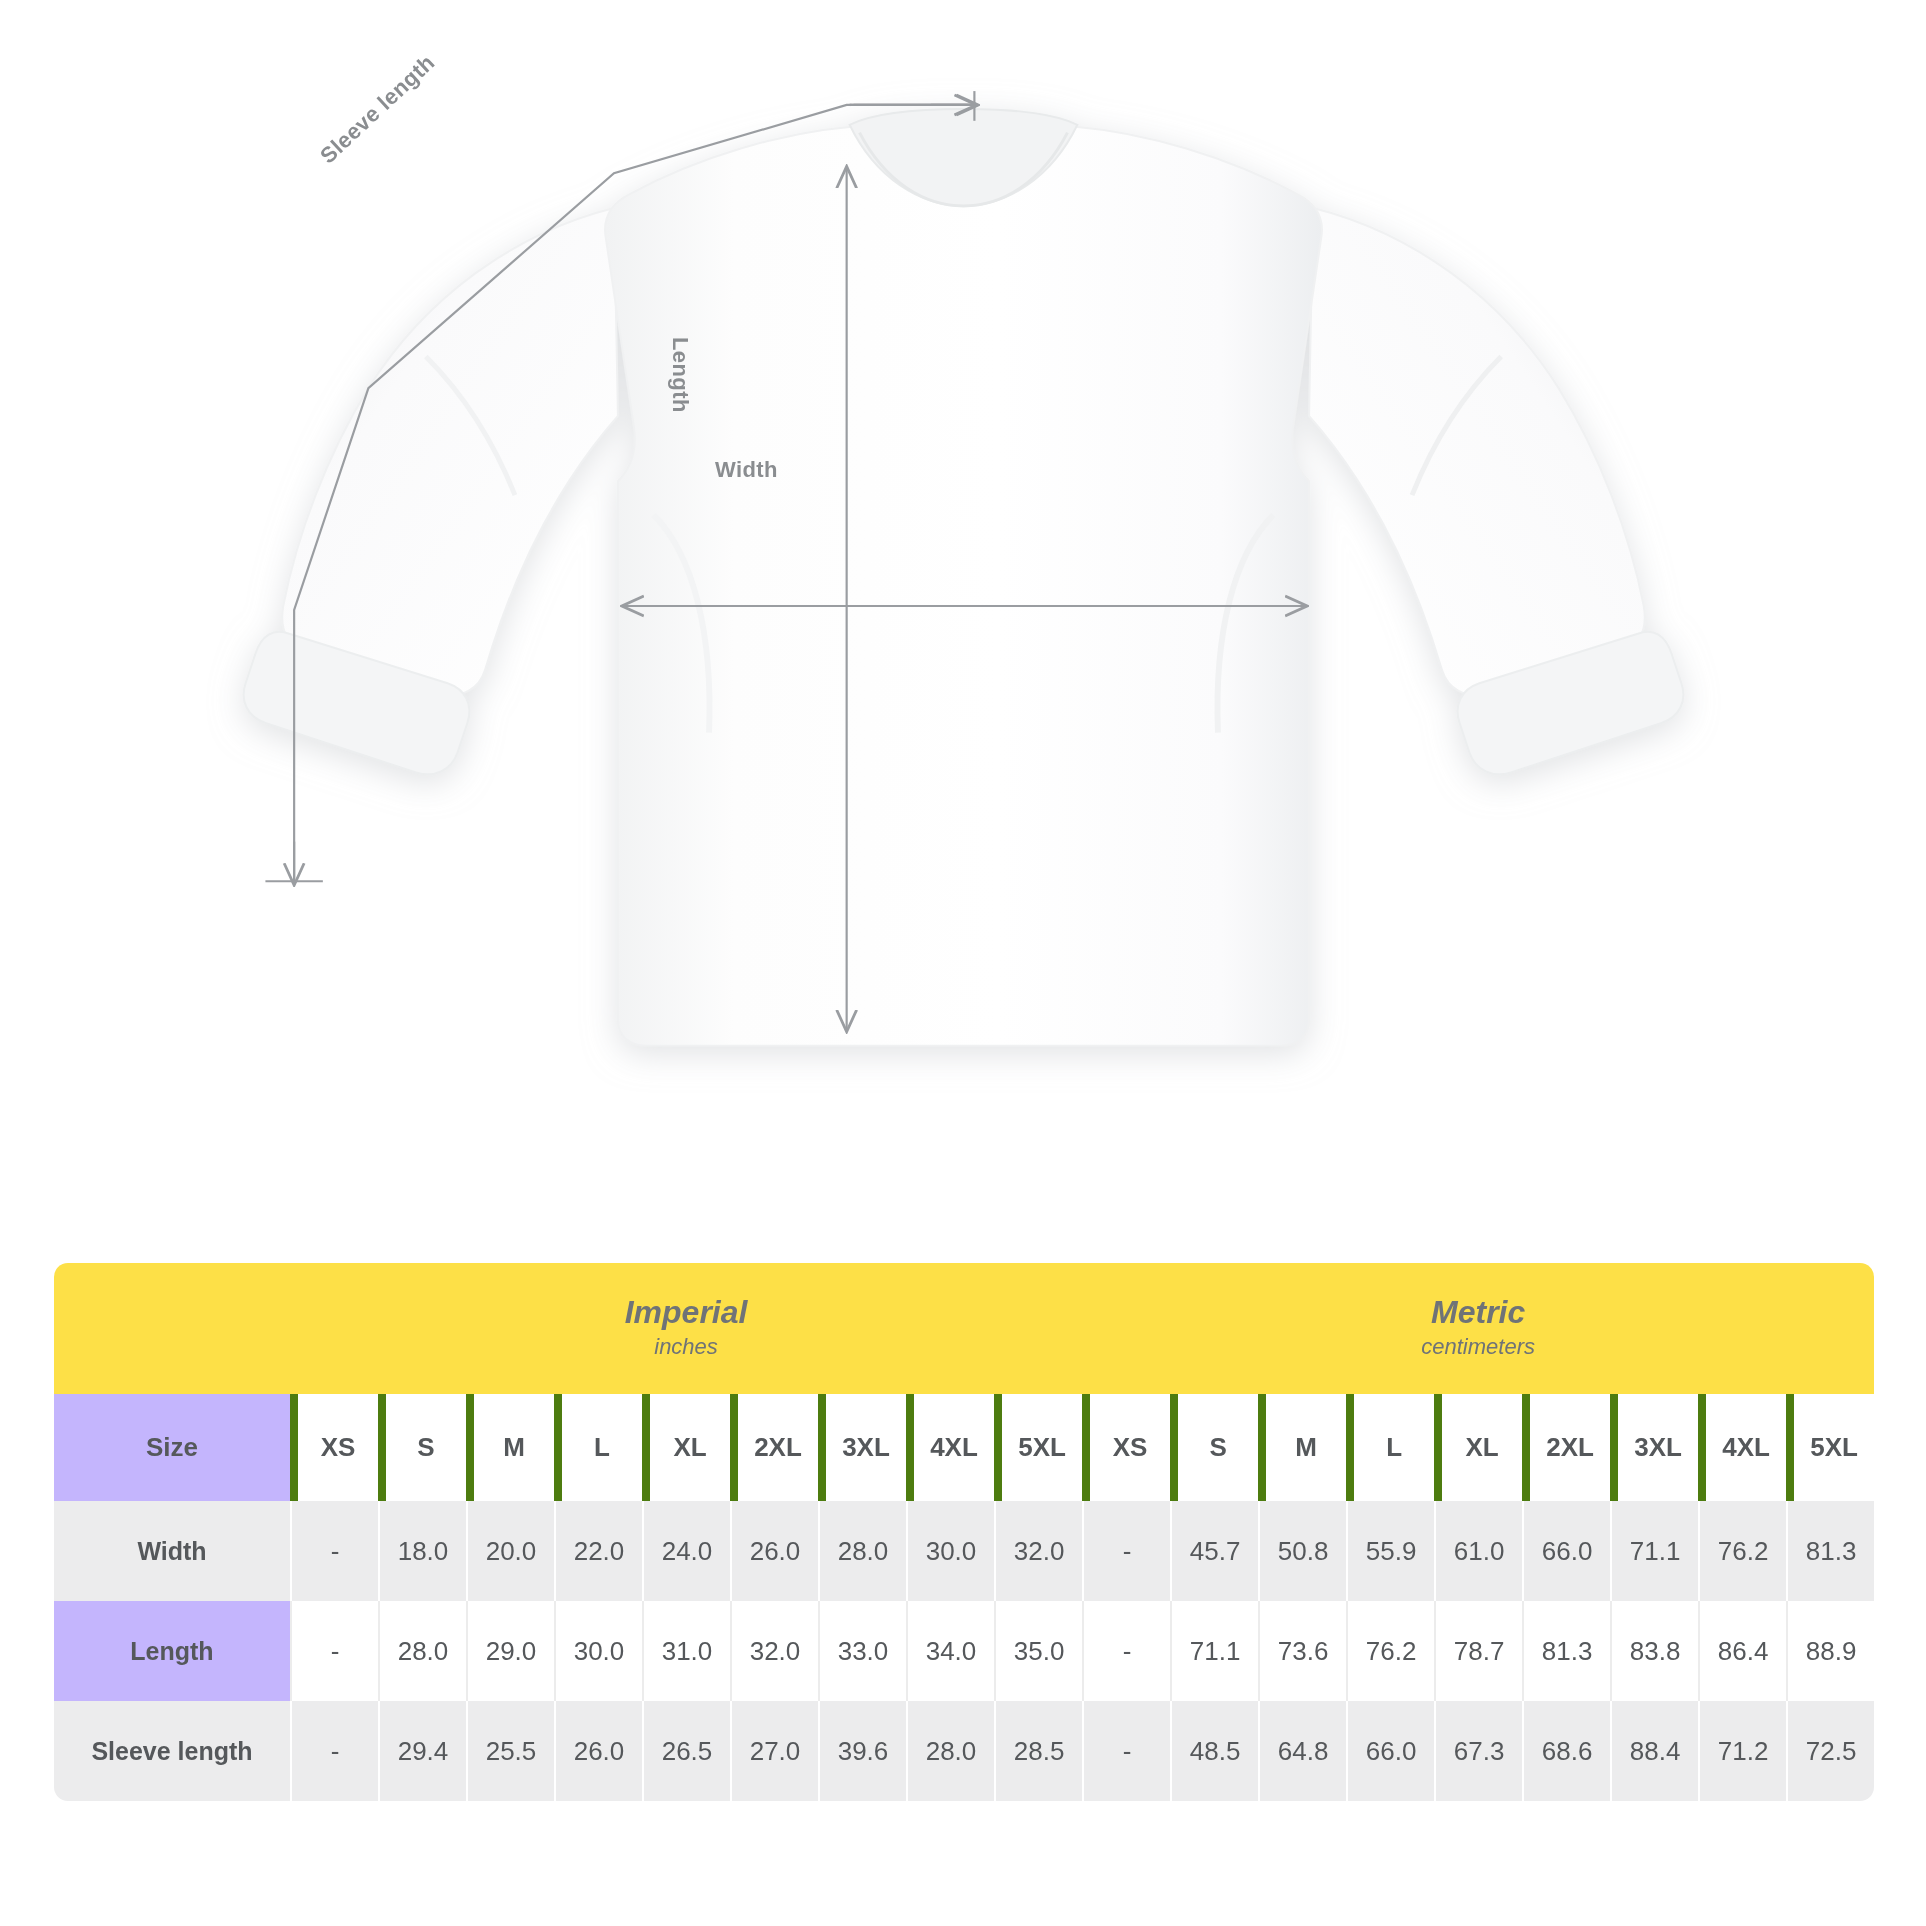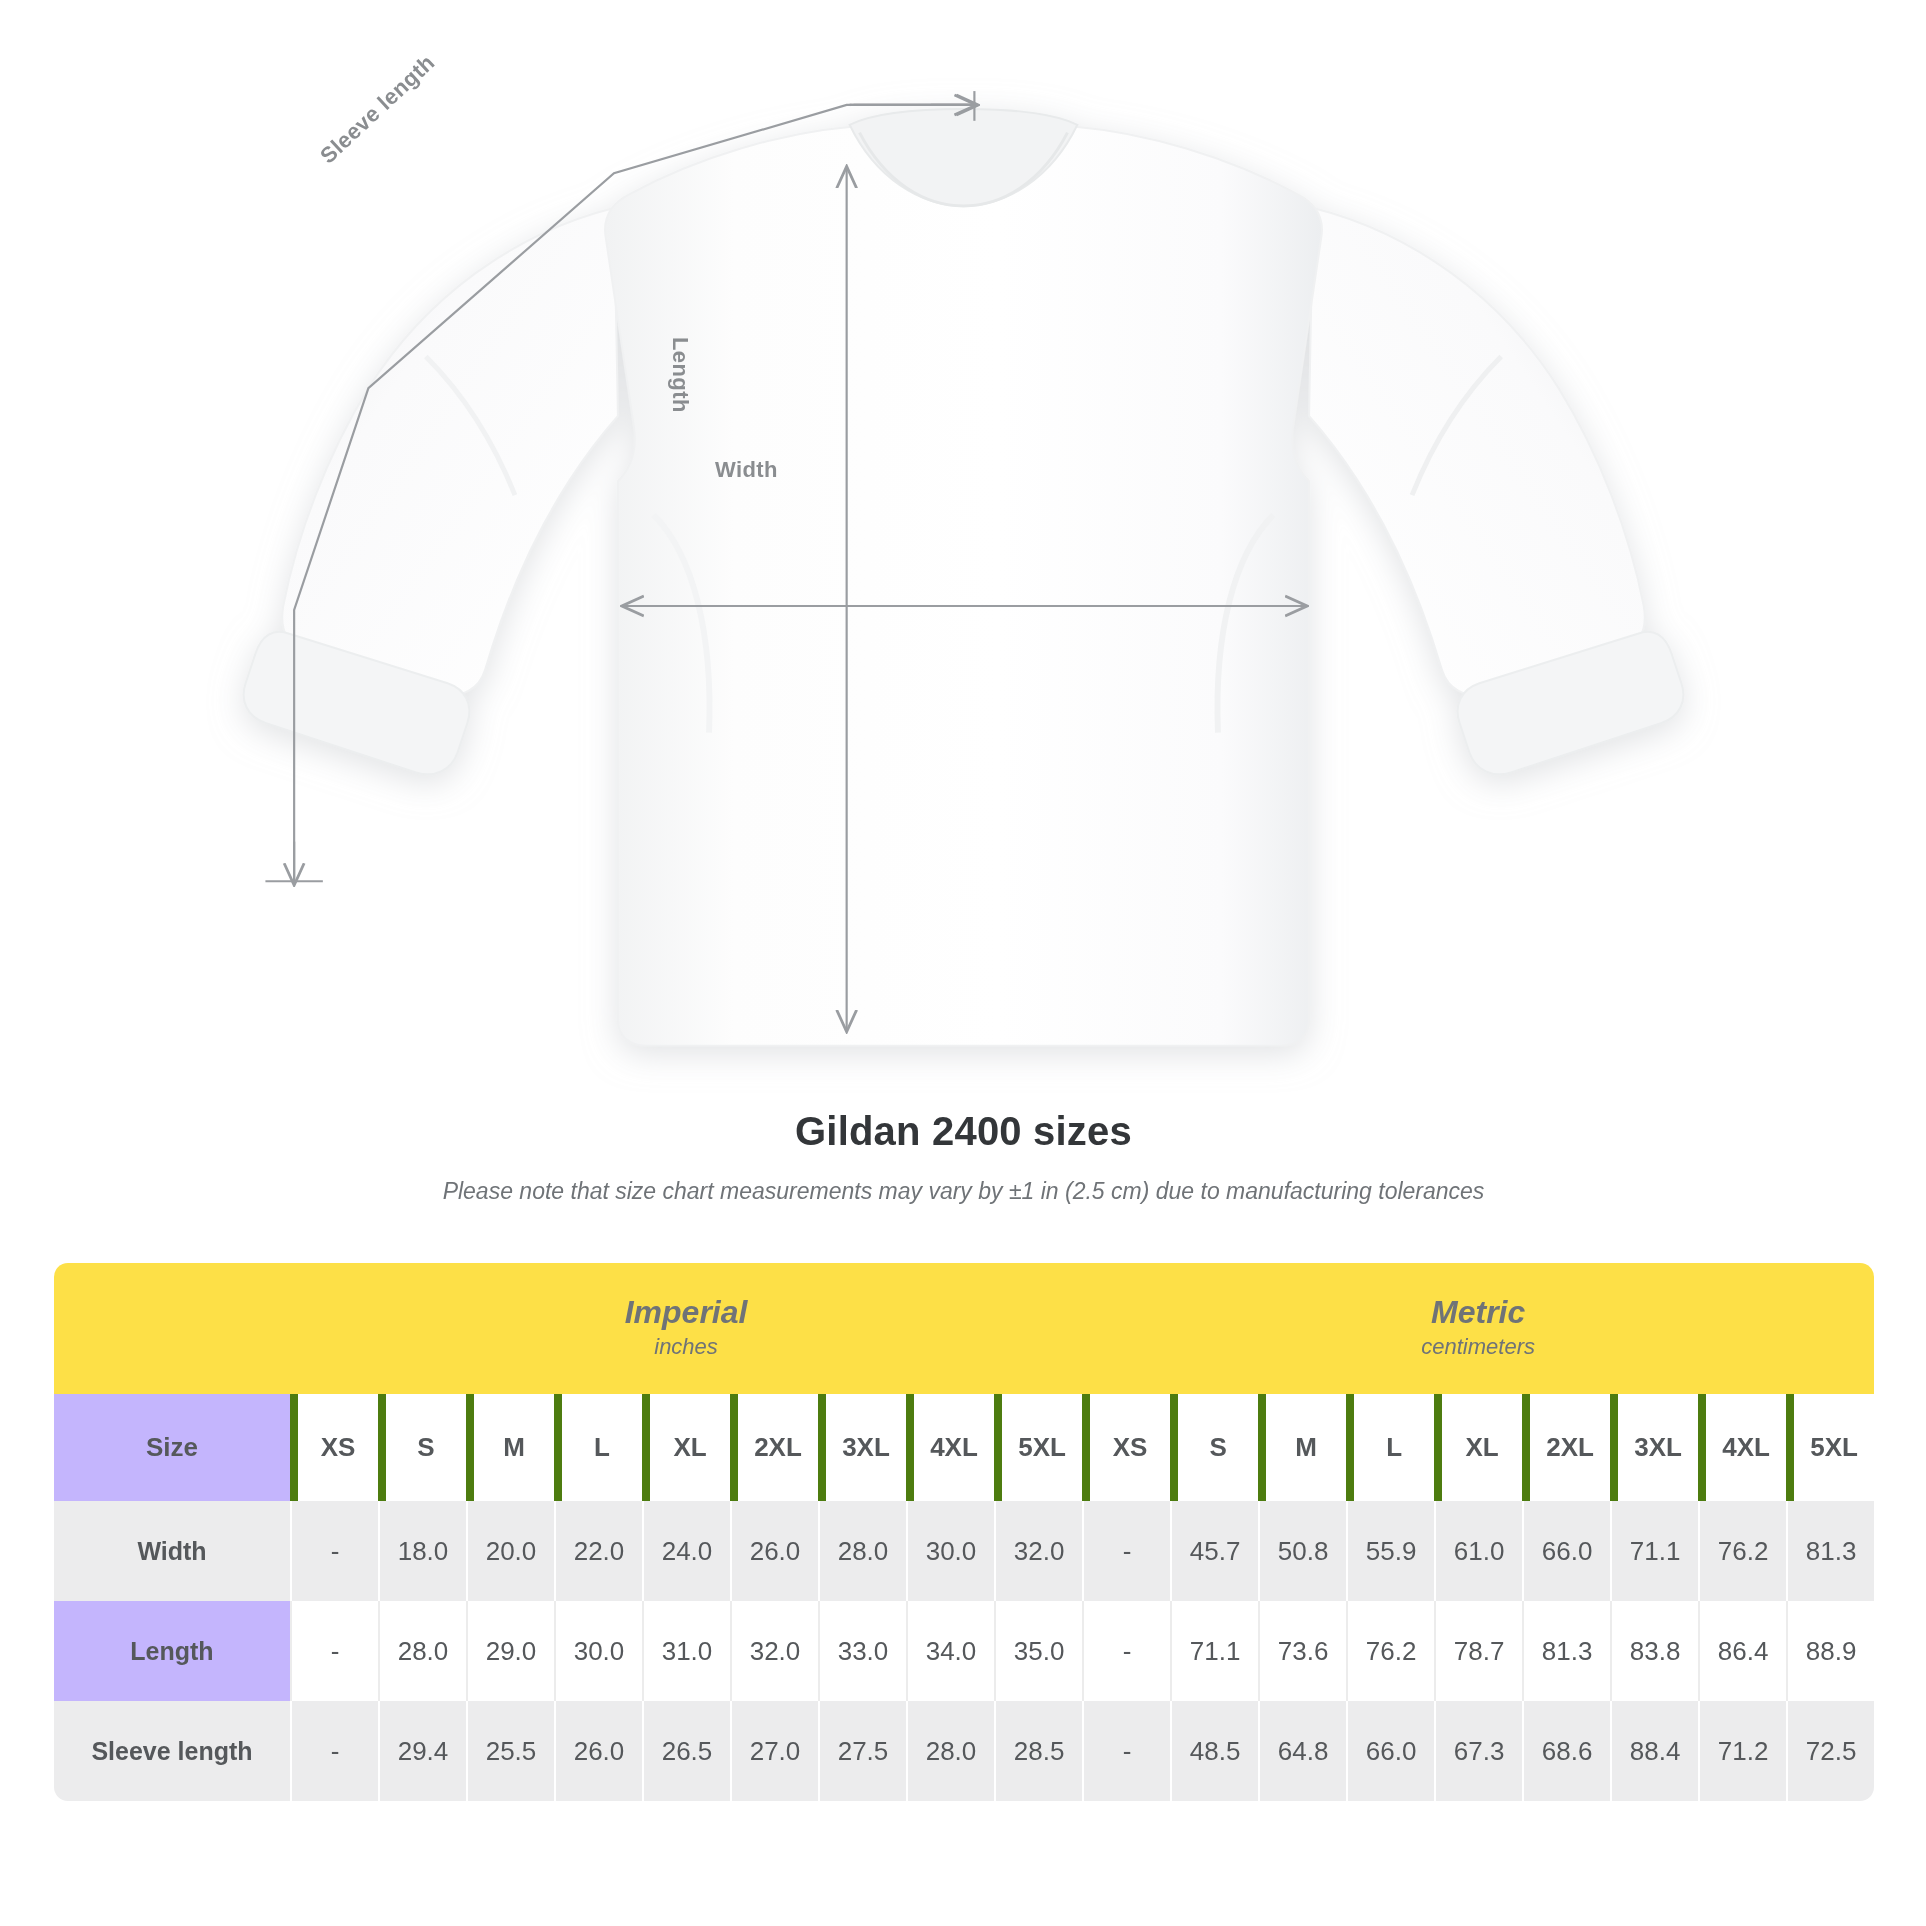--- a/index.html
+++ b/index.html
@@ -255,24 +255,20 @@
 
         <line x1="630" y1="612" x2="1318" y2="612" marker-start="url(#arrowEnd)" marker-end="url(#arrowEnd)"></line>
       </g>
     </svg>
 
     <div class="dim-label" id="label-sleeve">Sleeve length</div>
     <div class="dim-label" id="label-length">Length</div>
     <div class="dim-label" id="label-width">Width</div>
   </div>
 
-  <div id="title-block">
-    <h1 id="chart-title">Gildan 2400 sizes</h1>
-    <p id="chart-note">Please note that size chart measurements may vary by ±1 in (2.5 cm) due to manufacturing tolerances</p>
-  </div>
 
   <div id="table-wrap">
     <table class="size-table">
       <colgroup>
         <col style="width:236px">
         <col span="18" style="width:88px">
       </colgroup>
       <tbody>
         <tr>
           <td class="unit-head first"></td>
@@ -353,21 +349,21 @@
         </tr>
 
         <tr class="band last-row">
           <td class="row-label">Sleeve length</td>
           <td class="cell">-</td>
           <td class="cell">29.4</td>
           <td class="cell">25.5</td>
           <td class="cell">26.0</td>
           <td class="cell">26.5</td>
           <td class="cell">27.0</td>
-          <td class="cell">27.5</td>
+          <td class="cell">39.6</td>
           <td class="cell">28.0</td>
           <td class="cell">28.5</td>
           <td class="cell sep">-</td>
           <td class="cell">48.5</td>
           <td class="cell">64.8</td>
           <td class="cell">66.0</td>
           <td class="cell">67.3</td>
           <td class="cell">68.6</td>
           <td class="cell">88.4</td>
           <td class="cell">71.2</td>

